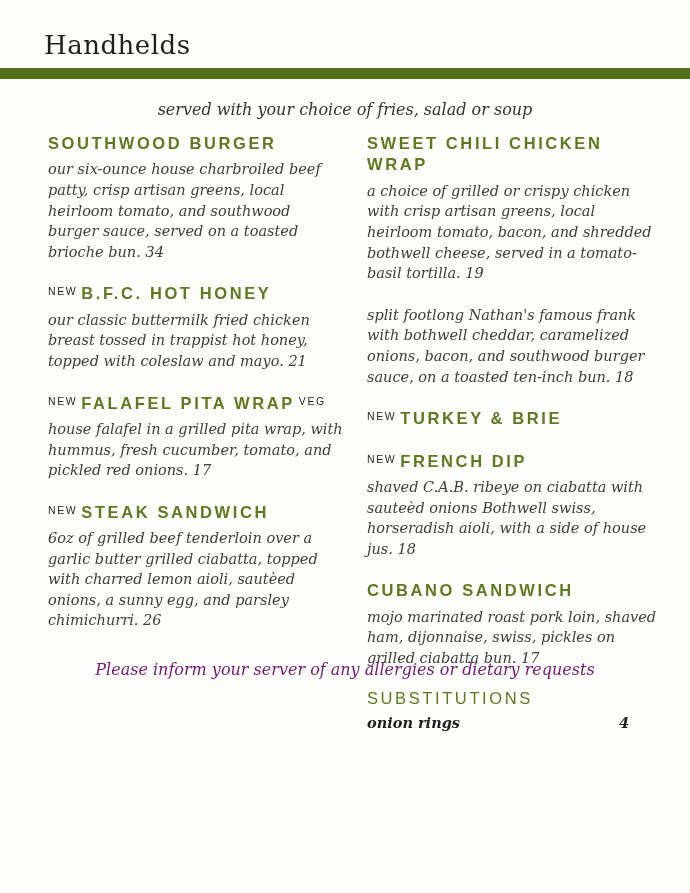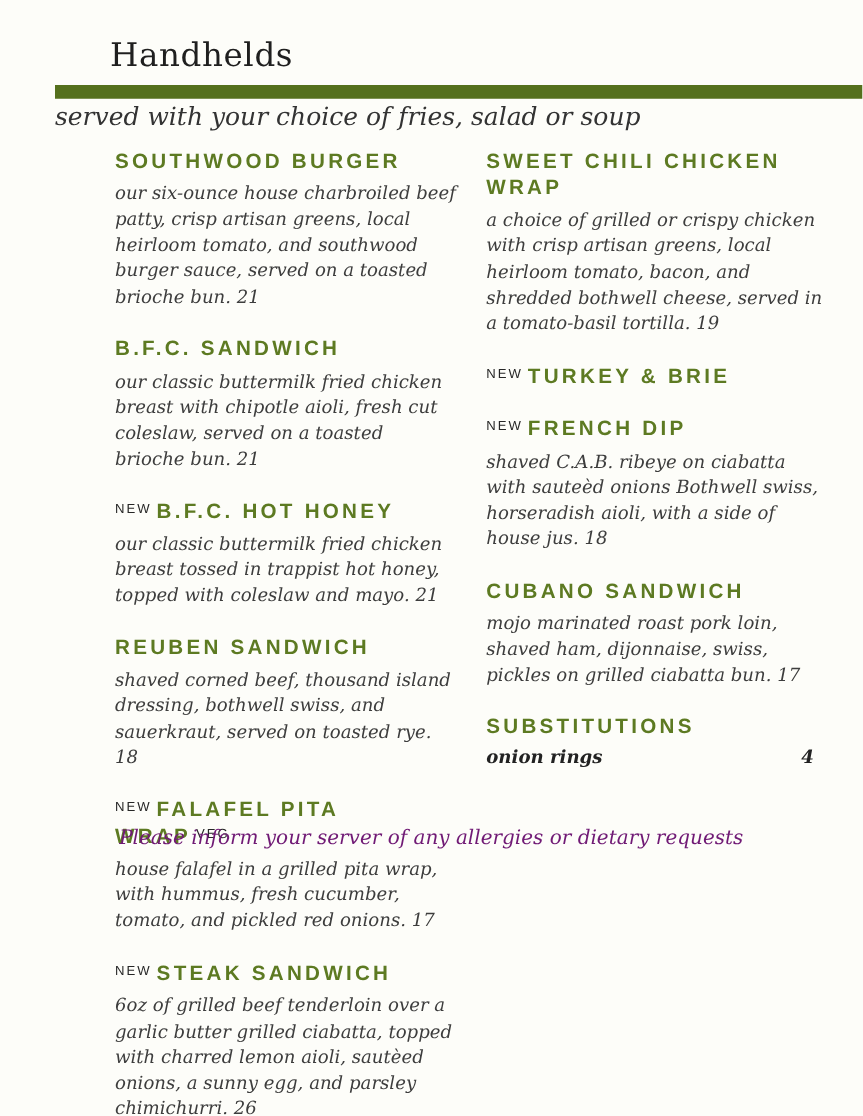--- a/index.html
+++ b/index.html
@@ -9,39 +9,40 @@
     --dark:#262626;
     --bg:#fdfdf9;
   }
   *{margin:0;padding:0;box-sizing:border-box;}
   html,body{width:690px;height:893px;overflow:hidden;}
   body{
     background:var(--bg);
     font-family:"DejaVu Serif", serif;
     position:relative;
   }
-  .page{width:690px;height:695px;position:relative;padding-left:44px;}
+  .page{width:690px;height:695px;position:relative;}
   .page-title{
     font-family:"DejaVu Serif", serif;
     font-size:26px;
     font-weight:500;
     color:#1f1f1f;
     padding:30px 0 0 44px;
     letter-spacing:.5px;
   }
   .divider-bar{
     width:100%;height:11px;
     background:var(--bar);
     margin-top:8px;
   }
   .subtitle{
+    text-align:center;
     font-style:italic;
-    font-size:20px;
+    font-size:16px;
     color:#333;
-    margin-top:2px;
+    margin-top:21px;
   }
   .columns{
     display:flex;
     padding:14px 28px 0 48px;
     gap:24px;
   }
   .col{width:299px;}
   .menu-item{margin-top:21px;}
   .menu-item:first-child{margin-top:0;}
   .item-heading{
@@ -65,21 +66,21 @@
   .item-desc{
     font-style:italic;
     font-size:14.5px;
     line-height:1.42;
     color:var(--ink);
     margin-top:5px;
   }
   .subs{margin-top:21px;}
   .subs-title{
     font-family:"Liberation Sans", sans-serif;
-    font-weight:bold;
+    font-weight:normal;
     font-size:16.5px;
     letter-spacing:2.6px;
     color:var(--green);
   }
   .subs-list{margin-top:6px;width:262px;}
   .subs-row{
     display:flex;
     justify-content:space-between;
     font-style:italic;
     font-weight:bold;
@@ -105,56 +106,49 @@
   <h1 class="page-title">Handhelds</h1>
 
   <div class="divider-bar"></div>
 
   <p class="subtitle">served with your choice of fries, salad or soup</p>
 
   <div class="columns">
     <div class="col" id="col-left">
   <section class="menu-item">
     <h3 class="item-heading"><span>SOUTHWOOD BURGER</span></h3>
-    <p class="item-desc">our six-ounce house charbroiled beef patty, crisp artisan greens, local heirloom tomato, and southwood burger sauce, served on a toasted brioche bun. 21</p>
+    <p class="item-desc">our six-ounce house charbroiled beef patty, crisp artisan greens, local heirloom tomato, and southwood burger sauce, served on a toasted brioche bun. 34</p>
   </section>
 
-  <section class="menu-item">
-    <h3 class="item-heading"><span>B.F.C. SANDWICH</span></h3>
-    <p class="item-desc">our classic buttermilk fried chicken breast with chipotle aioli, fresh cut coleslaw, served on a toasted brioche bun. 21</p>
-  </section>
 
   <section class="menu-item">
     <h3 class="item-heading"><span class="tag new">NEW</span><span>B.F.C. HOT HONEY</span></h3>
     <p class="item-desc">our classic buttermilk fried chicken breast tossed in trappist hot honey, topped with coleslaw and mayo. 21</p>
   </section>
 
-  <section class="menu-item">
-    <h3 class="item-heading"><span>REUBEN SANDWICH</span></h3>
-    <p class="item-desc">shaved corned beef, thousand island dressing, bothwell swiss, and sauerkraut, served on toasted rye. 18</p>
-  </section>
 
   <section class="menu-item">
     <h3 class="item-heading"><span class="tag new">NEW</span><span>FALAFEL PITA WRAP</span><span class="tag veg">VEG</span></h3>
     <p class="item-desc">house falafel in a grilled pita wrap, with hummus, fresh cucumber, tomato, and pickled red onions. 17</p>
   </section>
 
   <section class="menu-item">
     <h3 class="item-heading"><span class="tag new">NEW</span><span>STEAK SANDWICH</span></h3>
     <p class="item-desc">6oz of grilled beef tenderloin over a garlic butter grilled ciabatta, topped with charred lemon aioli, sautèed onions, a sunny egg, and parsley chimichurri. 26</p>
   </section>
 </div>
     <div class="col" id="col-right">
 
   <section class="menu-item">
     <h3 class="item-heading"><span>SWEET CHILI CHICKEN WRAP</span></h3>
     <p class="item-desc">a choice of grilled or crispy chicken with crisp artisan greens, local heirloom tomato, bacon, and shredded bothwell cheese, served in a tomato-basil tortilla. 19</p>
   </section>
 
   <section class="menu-item">
+    <p class="item-desc">split footlong Nathan's famous frank with bothwell cheddar, caramelized onions, bacon, and southwood burger sauce, on a toasted ten-inch bun. 18</p>
   </section>
 
   <section class="menu-item">
     <h3 class="item-heading"><span class="tag new">NEW</span><span>TURKEY &amp; BRIE</span></h3>
   </section>
 
   <section class="menu-item">
     <h3 class="item-heading"><span class="tag new">NEW</span><span>FRENCH DIP</span></h3>
     <p class="item-desc">shaved C.A.B. ribeye on ciabatta with sauteèd onions Bothwell swiss, horseradish aioli, with a side of house jus. 18</p>
   </section>

